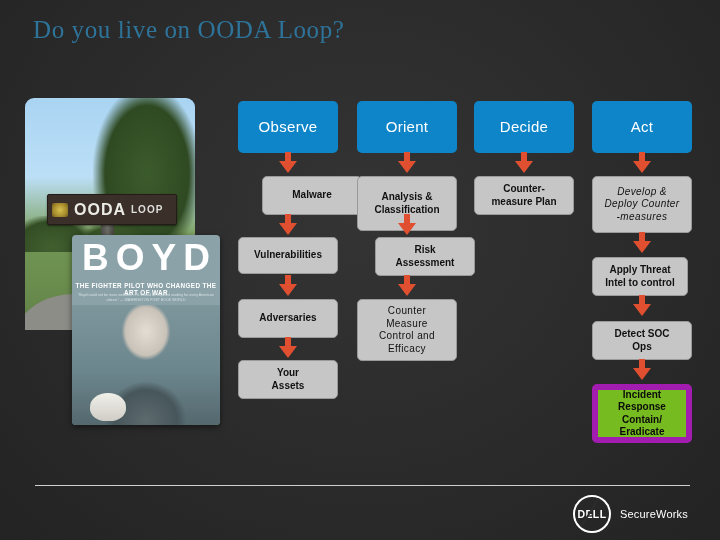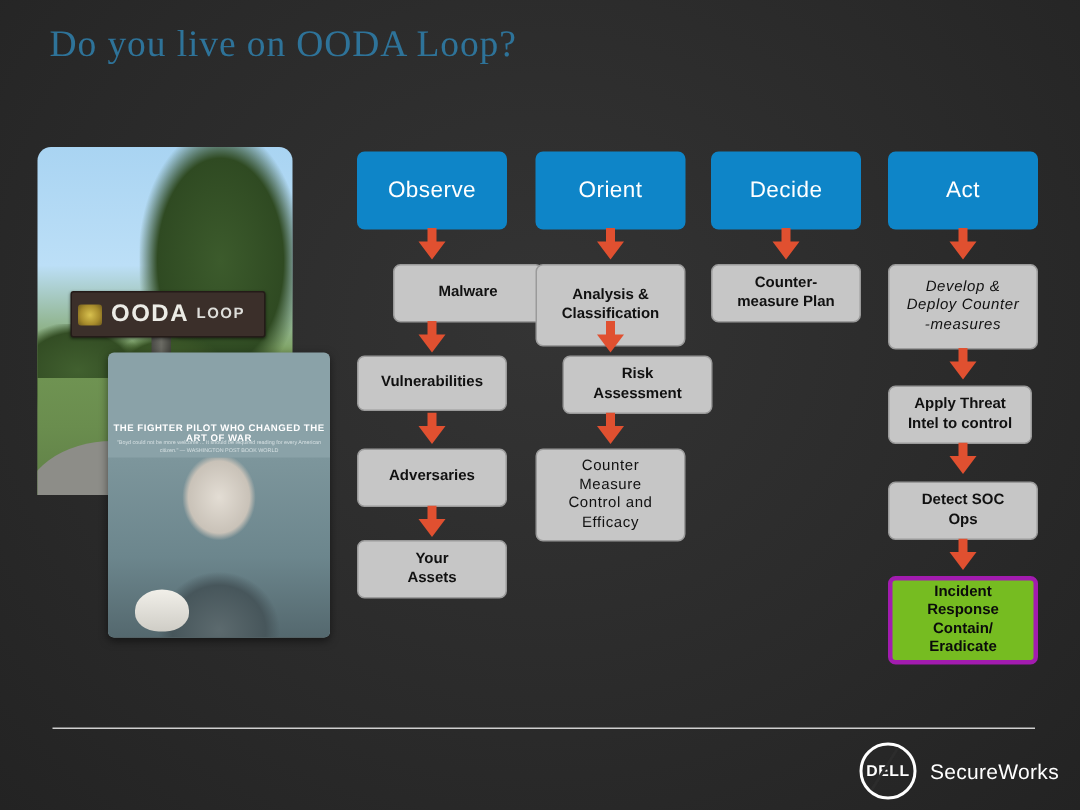--- a/index.html
+++ b/index.html
@@ -159,21 +159,21 @@
   .box-gray {
     background: #c6c6c6;
     border: 1px solid #9a9a9a;
     color: #111111;
     font-size: 10px;
     font-weight: bold;
   }
   .box-gray.thin { font-weight: normal; letter-spacing: 0.4px; }
   .box-green {
     background: #76bc21;
-    border: 3px solid #a21caf;
+    border: 6px solid #a21caf;
     color: #0b0b0b;
     font-size: 10px;
     font-weight: bold;
   }
 
   
   .arrow {
     position: absolute;
     width: 22px; height: 22px;
     color: #e05030;
@@ -208,21 +208,21 @@
   }
   .dell-slash {
     position: absolute;
     left: 13px; top: -4px;
     width: 2px; height: 42px;
     background: #2c2c2c;
     transform: rotate(32deg);
   }
   .logo-text {
     color: #ffffff;
-    font-size: 14px;
+    font-size: 11px;
     letter-spacing: 0.2px;
   }
 </style>
 </head>
 <body>
 
 <div class="slide-title">Do you live on OODA Loop?</div>
 
 <div class="photo-panel photo-street">
   <div class="sky-trees">
@@ -238,20 +238,21 @@
     <div class="sign-emblem"></div>
     <div class="sign-ooda">OODA</div>
     <div class="sign-loop">LOOP</div>
   </div>
 </div>
 
 <div class="photo-panel photo-book">
   <div class="book-photo">
     <div class="book-helmet"></div>
   </div>
+  <div class="book-title">BOYD</div>
   <div class="book-sub">THE FIGHTER PILOT WHO CHANGED THE ART OF WAR</div>
   <div class="book-quote">"Boyd could not be more welcome ... It should be required reading for every American citizen." — WASHINGTON POST BOOK WORLD</div>
 </div>
 
 <div class="box box-header" style="left:238px; top:101px; width:100px; height:52px;">Observe</div>
 <div class="arrow" style="left:277px; top:152px;">
   <svg viewBox="0 0 22 22">
       <polygon points="8,0 14,0 14,9 20,9 11,21 2,9 8,9" fill="currentColor"></polygon>
     </svg>
 </div>

